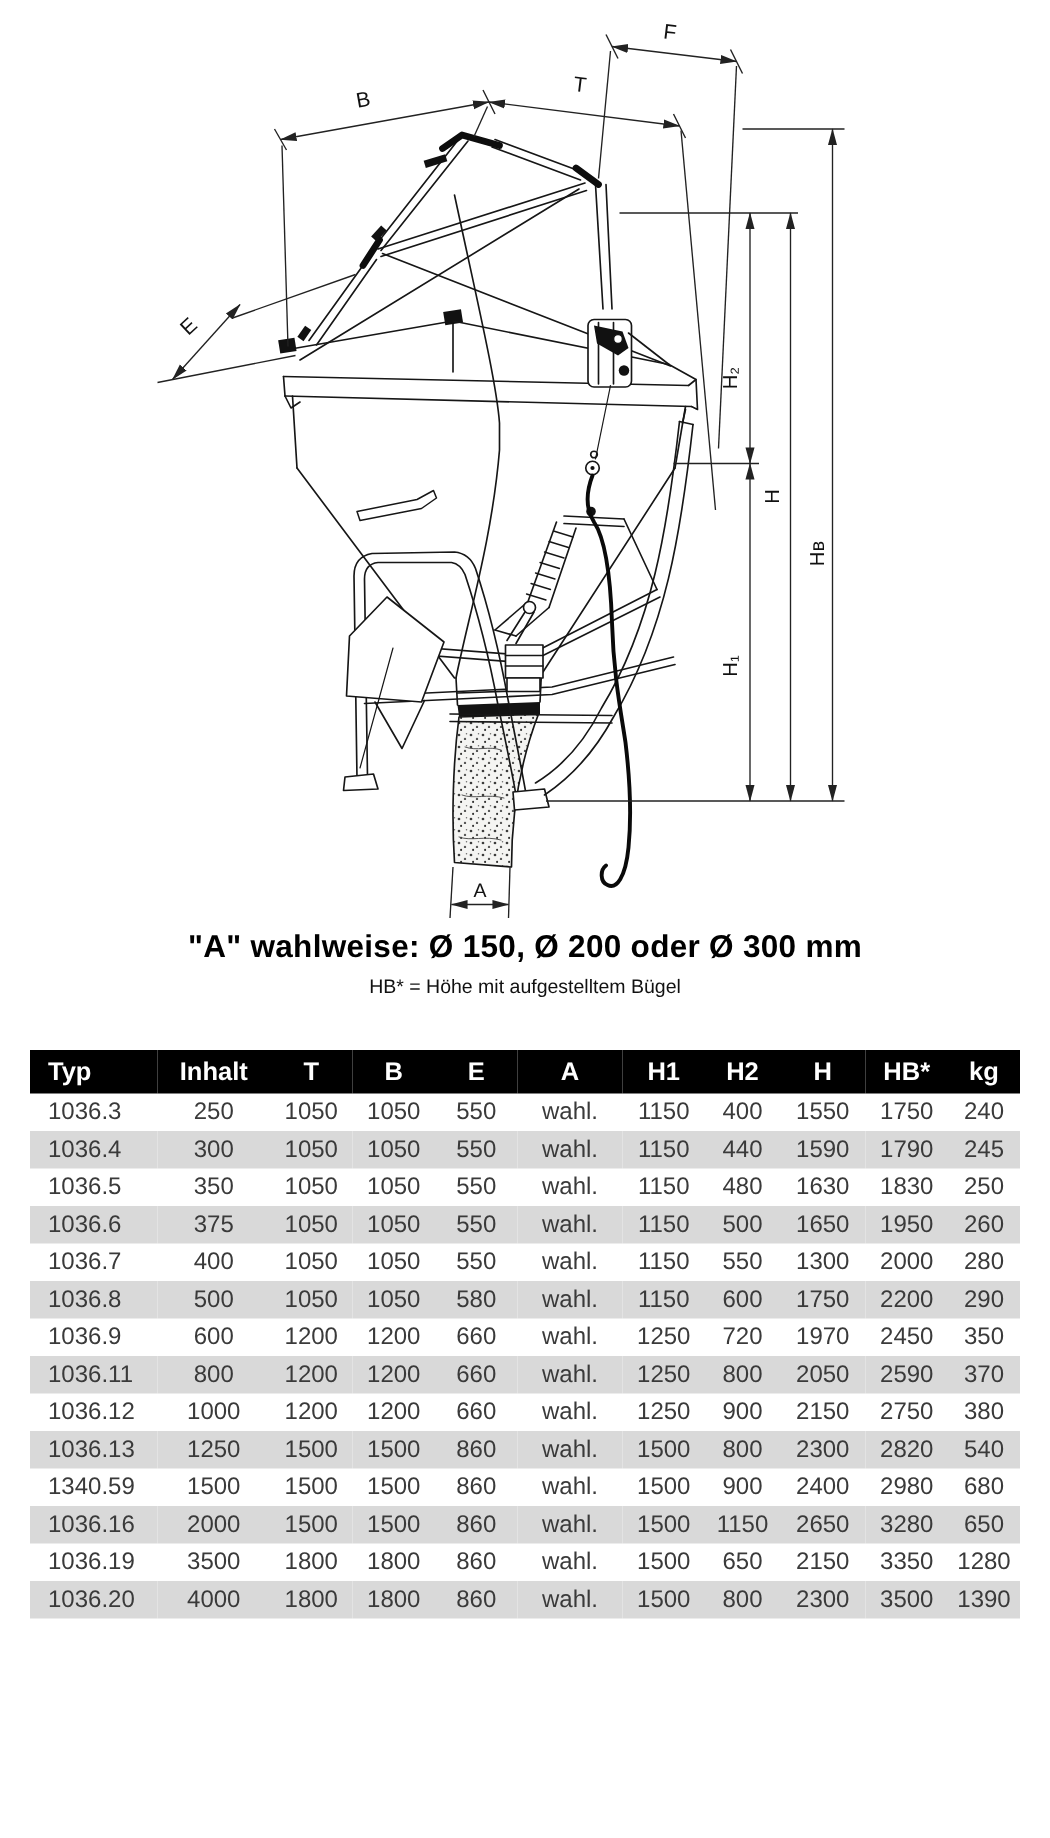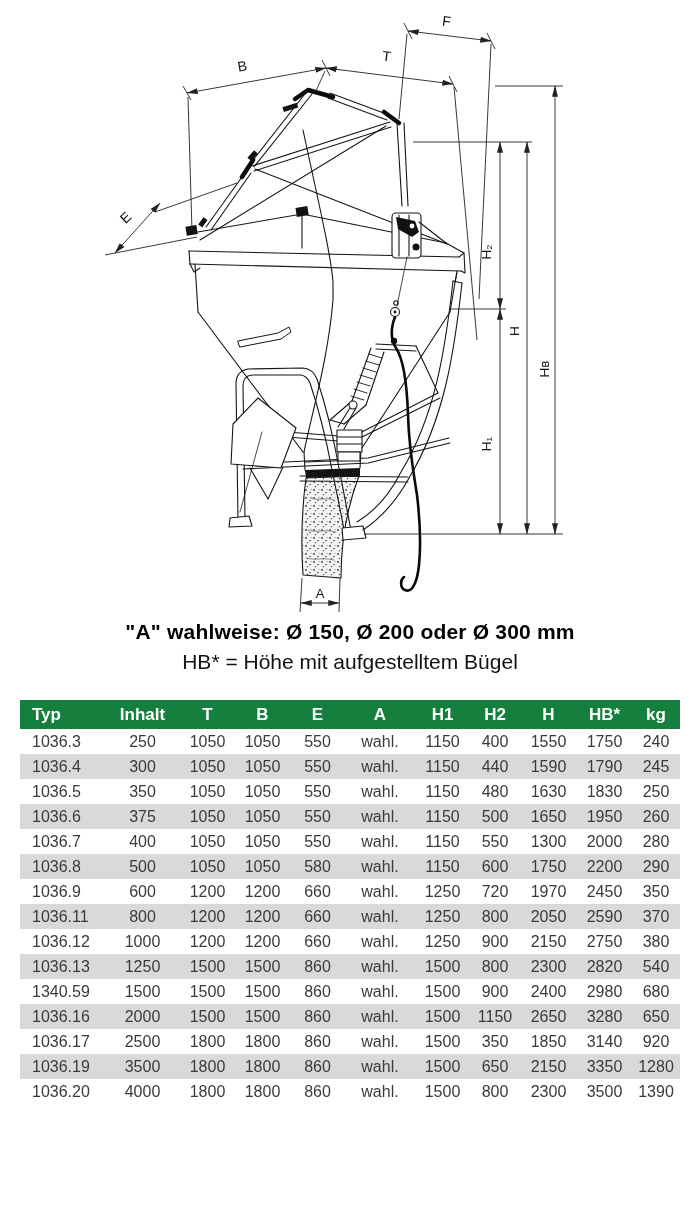--- a/index.html
+++ b/index.html
@@ -2,24 +2,24 @@
 <html><head>
 <meta charset="utf-8">
 <style>
   html,body{margin:0;padding:0;background:#fff;}
   .page{position:relative;width:700px;height:1225px;background:#ffffff;overflow:hidden;
         font-family:"Liberation Sans",sans-serif;}
   .drawing{position:absolute;top:0;left:0;}
   .note1{position:absolute;top:620px;left:0;width:700px;text-align:center;
          font-size:21px;font-weight:bold;color:#000;letter-spacing:.2px;}
   .note2{position:absolute;top:650px;left:0;width:700px;text-align:center;
-         font-size:21px;font-weight:normal;color:#111;}
+         font-size:13px;font-weight:normal;color:#111;}
   .spec{position:absolute;top:700px;left:20px;}
   table{border-collapse:collapse;table-layout:fixed;width:660px;}
-  th{background:#15803d;color:#ffffff;font-weight:bold;font-size:17px;height:29px;
+  th{background:#000000;color:#ffffff;font-weight:bold;font-size:17px;height:29px;
      text-align:center;padding:0;}
   th:first-child{text-align:left;padding-left:12px;}
   td{font-size:16px;height:25px;text-align:center;color:#3a3a3a;padding:0;white-space:nowrap;}
   td:first-child{text-align:left;padding-left:12px;}
   tbody tr:nth-child(even){background:#d9d9d9;}
   svg text{font-family:"Liberation Sans",sans-serif;fill:#111;stroke:none;}
 </style>
 </head>
 <body>
 
@@ -400,33 +400,20 @@
             <td>1500</td>
             <td>860</td>
             <td>wahl.</td>
             <td>1500</td>
             <td>1150</td>
             <td>2650</td>
             <td>3280</td>
             <td>650</td>
           </tr>
           <tr>
-            <td>1036.17</td>
-            <td>2500</td>
-            <td>1800</td>
-            <td>1800</td>
-            <td>860</td>
-            <td>wahl.</td>
-            <td>1500</td>
-            <td>350</td>
-            <td>1850</td>
-            <td>3140</td>
-            <td>920</td>
-          </tr>
-          <tr>
             <td>1036.19</td>
             <td>3500</td>
             <td>1800</td>
             <td>1800</td>
             <td>860</td>
             <td>wahl.</td>
             <td>1500</td>
             <td>650</td>
             <td>2150</td>
             <td>3350</td>

